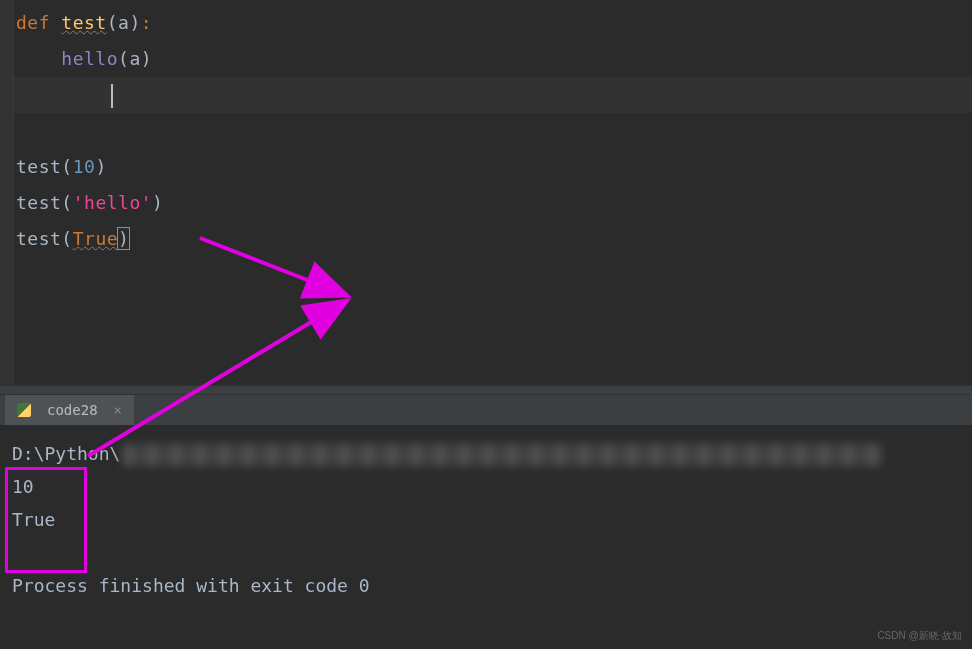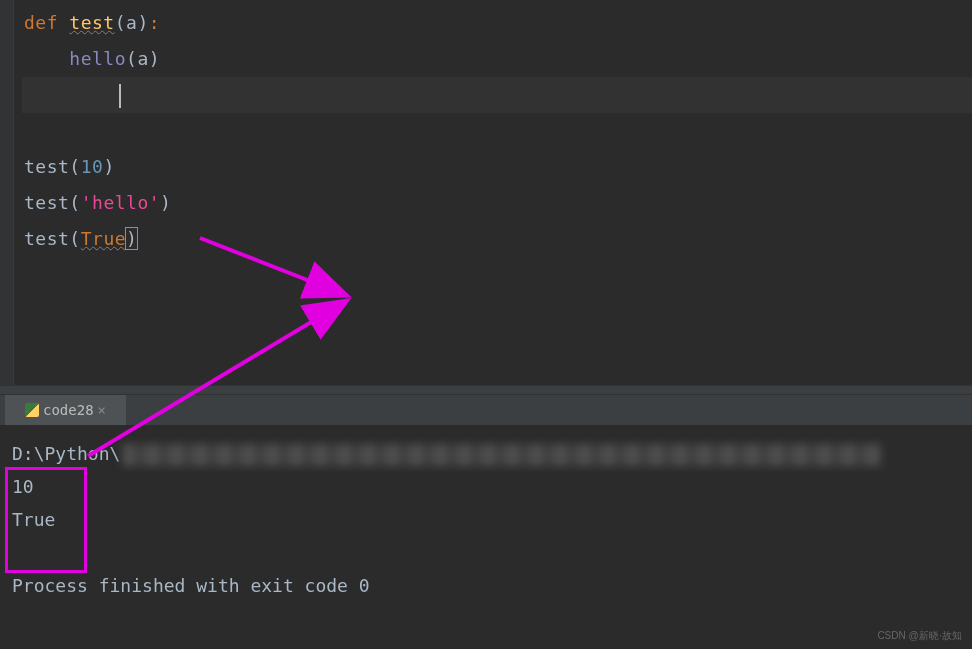--- a/index.html
+++ b/index.html
@@ -24,21 +24,20 @@
     }
     .gutter {
       width: 14px;
       background: #313335;
       border-right: 1px solid #3a3a3a;
     }
     .code-content {
       padding: 5px 0 16px 2px;
       flex: 1;
       position: relative;
-      margin-left: 8px;
     }
     .code-line {
       height: 36px;
       line-height: 36px;
       white-space: pre;
       font-size: 18px;
       letter-spacing: 0.5px;
     }
     .current-line {
       background: #323232;
@@ -85,25 +84,25 @@
       height: 30px;
       background: #3c3f41;
       display: flex;
       align-items: center;
       padding-left: 5px;
     }
     .tab {
       display: flex;
       align-items: center;
       height: 30px;
-      padding: 0 20px;
+      padding: 0 12px;
       color: #bbbbbb;
       font-size: 14px;
       background: #4e5254;
-      gap: 4px;
+      gap: 16px;
     }
     .tab-icon {
       width: 14px;
       height: 14px;
       border-radius: 2px;
       background: linear-gradient(135deg, #3c7a3c 50%, #ffd166 50%);
     }
     .close-icon {
       color: #888;
       font-size: 14px;

